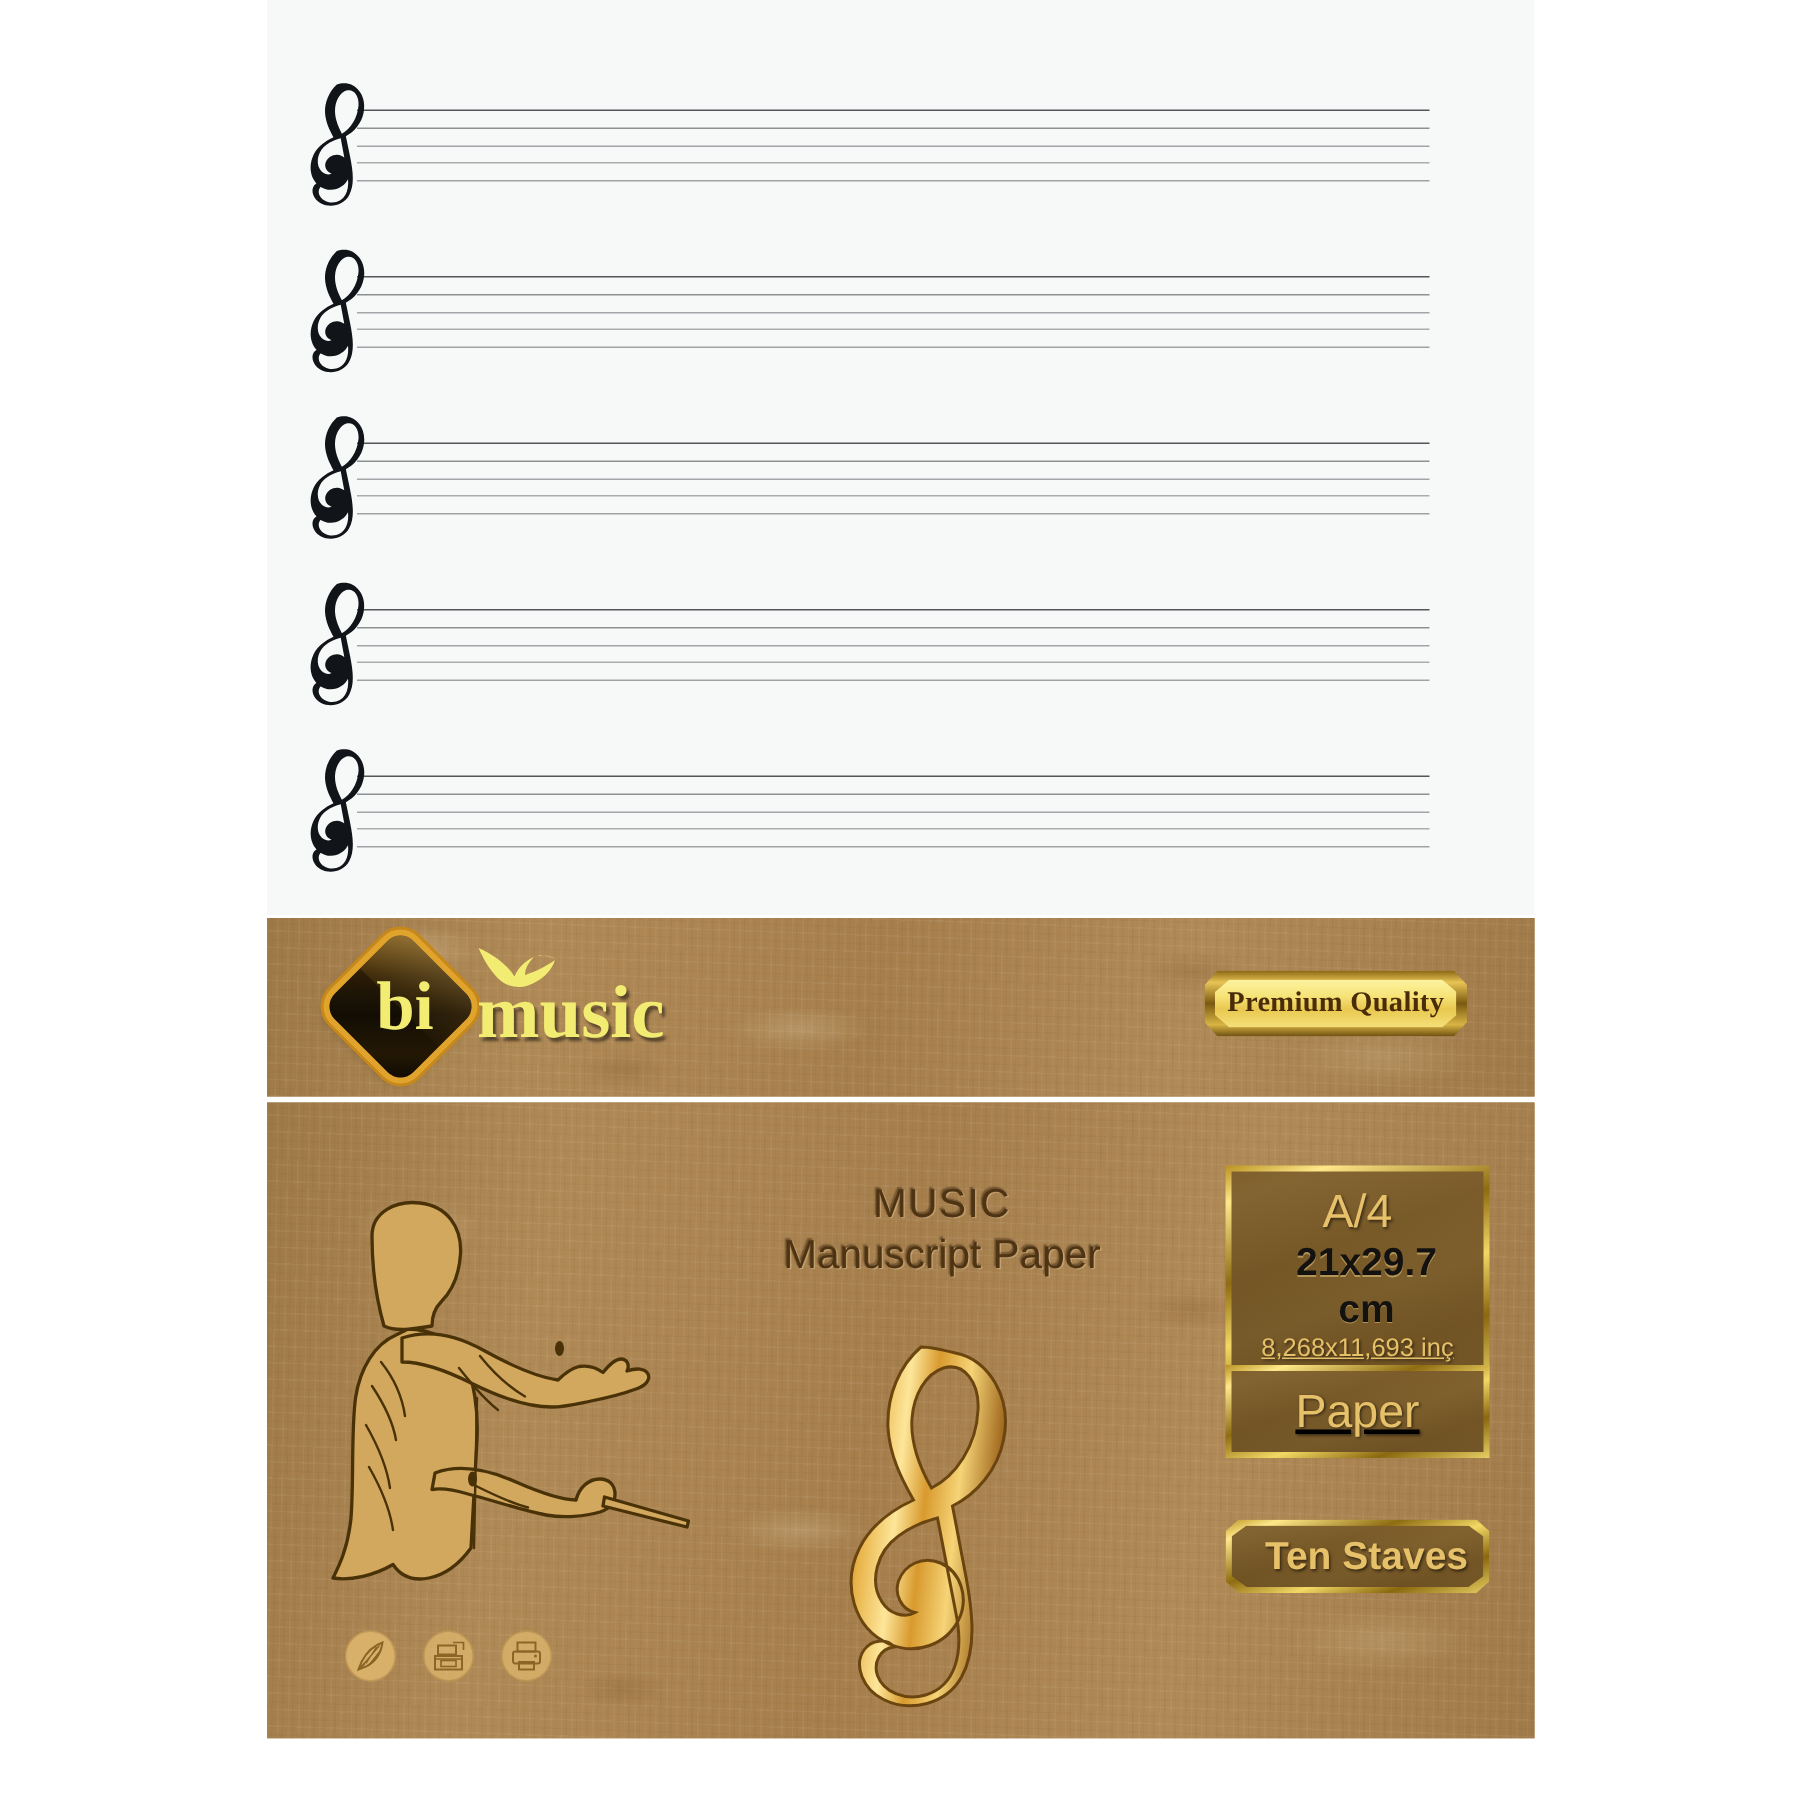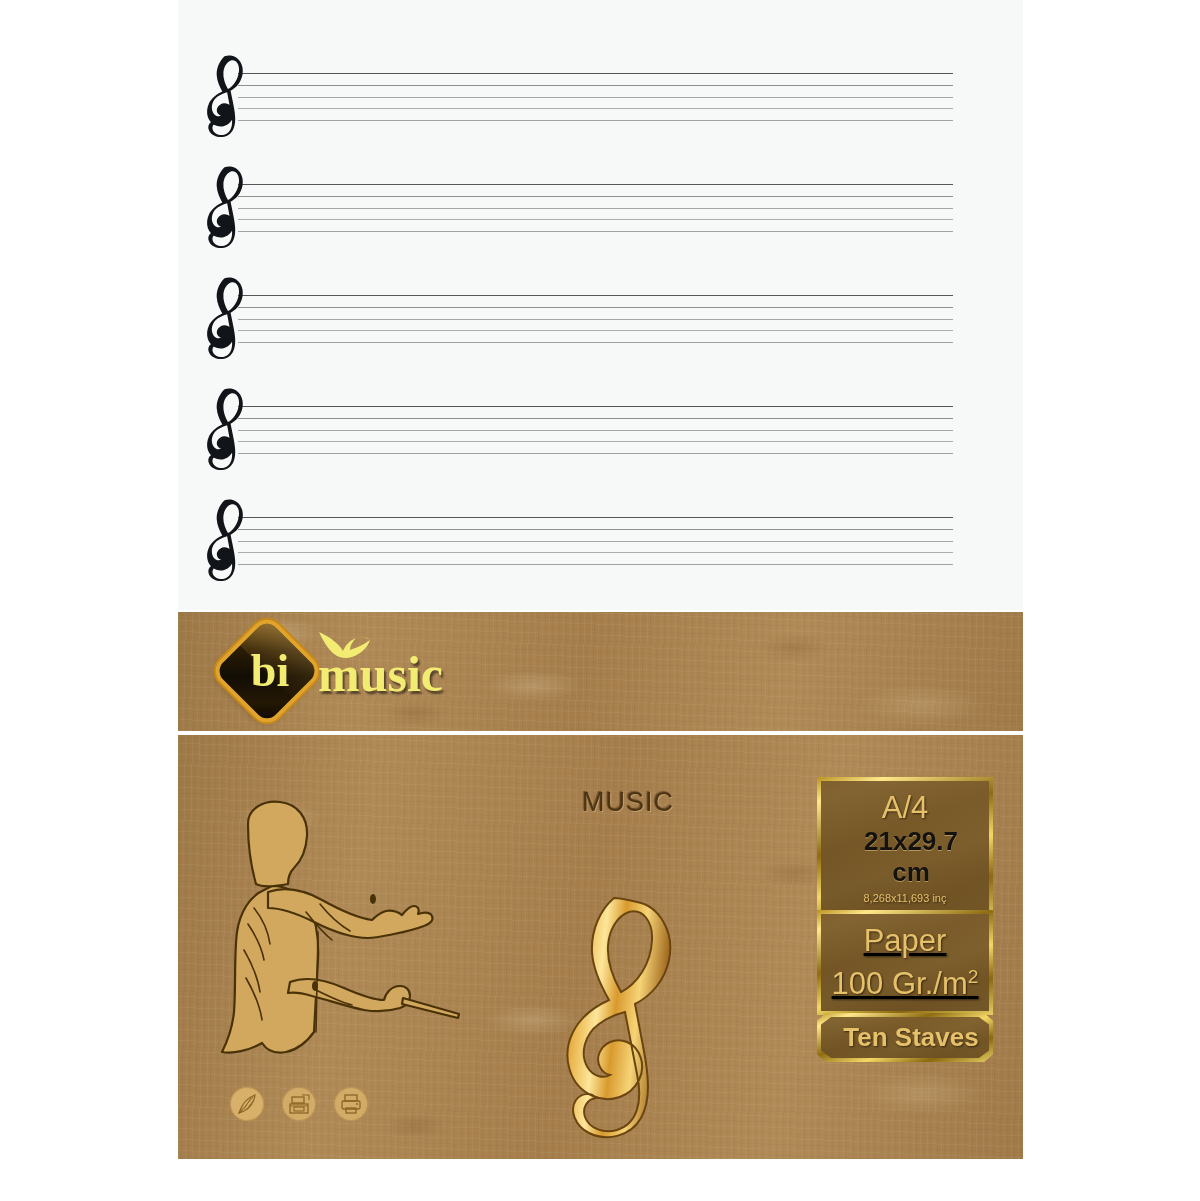--- a/index.html
+++ b/index.html
@@ -223,21 +223,21 @@
     color: #e6c16a;
     text-shadow: 1px 1px 2px rgba(0,0,0,0.55);
     text-align: center;
   }
   .line-dark {
     color: #141210;
     text-shadow: 0 1px 0 rgba(228,196,126,0.55);
   }
   .sz-lg { font-size: 31px; line-height: 36px; }
   .sz-md { font-size: 26px; line-height: 31px; font-weight: bold; margin-left: 12px; }
-  .sz-sm { font-size: 11px; line-height: 21px; }
+  .sz-sm { font-size: 17px; line-height: 21px; text-decoration: underline; }
   .sup { font-size: 0.62em; vertical-align: super; }
 </style>
 </head>
 <body>
 
 <div id="root">
 
   <div class="sheet">
     <div id="staves-host">
         <div class="staff" style="top: 73px;">
@@ -308,20 +308,26 @@
     <div class="logo-diamond"></div>
     <div class="logo-bi">bi</div>
 
     <svg class="logo-bird" viewBox="0 0 58 38">
       <path d="M3 4 C14 9, 22 15, 27 23 C29 18, 33 13, 40 10 C36 14, 34 18, 34 22 C40 20, 47 17, 54 12 C52 19, 45 26, 36 29 C30 31, 23 30, 18 26 C12 21, 7 13, 3 4 Z" fill="#f2ec72"></path>
       <path d="M40 9 C46 8, 51 9, 55 12 C50 9, 45 8, 40 9 Z" fill="#f2ec72"></path>
     </svg>
 
     <div class="logo-music">music</div>
 
+    <div class="badge">
+      <div class="badge-outer"></div>
+      <div class="badge-inner">
+        <span class="badge-text">Premium Quality</span>
+      </div>
+    </div>
   </div>
 
   <div class="cover kraft">
 
     <svg class="conductor" viewBox="0 0 250 280">
       <g fill="#d2a85e" stroke="#4a3208" stroke-width="2.2" stroke-linejoin="round">
         <path d="M54 90 C40 96, 30 112, 27 132 C24 155, 26 185, 24 212 C22 232, 16 244, 12 252
                  C24 254, 40 250, 52 243 C58 252, 66 254, 76 252 C86 250, 96 243, 104 232
                  L108 160 C109 140, 106 120, 99 106 C92 93, 76 86, 62 86 Z"></path>
         <path d="M38 24 C38 8, 54 0, 70 2 C88 4, 98 18, 97 36 C96 52, 90 62, 84 68
@@ -347,20 +353,21 @@
         <path d="M110 104 C118 114, 128 124, 140 131"></path>
         <path d="M106 190 C118 196, 130 202, 142 205"></path>
         <path d="M108 132 L106 232"></path>
       </g>
       <ellipse cx="105" cy="186" rx="3" ry="5" fill="#4a3208"></ellipse>
       <ellipse cx="163" cy="99" rx="3" ry="5" fill="#4a3208"></ellipse>
     </svg>
 
     <div class="cover-title">
       <div class="l1">MUSIC</div>
+      <div class="l2">Manuscript Paper</div>
     </div>
 
     <svg class="gold-clef" viewBox="0 0 140 265">
       <defs>
         <linearGradient id="gclef" x1="0" y1="0" x2="1" y2="0.25">
           <stop offset="0%" stop-color="#8a5a16"></stop>
           <stop offset="18%" stop-color="#e8b247"></stop>
           <stop offset="38%" stop-color="#fde69a"></stop>
           <stop offset="55%" stop-color="#d89a2e"></stop>
           <stop offset="75%" stop-color="#f6d477"></stop>
@@ -434,21 +441,20 @@
           <div class="sz-md line-dark">21x29.7 cm</div>
           <div class="sz-sm line-gold">8,268x11,693 inç</div>
         </div>
       </div>
     </div>
 
     <div class="spec" style="top:175px;text-decoration:underline;">
       <div class="spec-frame">
         <div class="spec-body" style="width:148px;">
           <div class="sz-lg line-gold">Paper</div>
-          <div class="sz-lg line-gold"><span>100 Gr./m</span><span class="sup">2</span></div>
         </div>
       </div>
     </div>
 
     <div class="spec" style="top:278px;">
       <div class="spec-frame cut">
         <div class="spec-body" style="width:148px;padding:5px 10px;">
           <div class="sz-md line-gold">Ten Staves</div>
         </div>
       </div>

